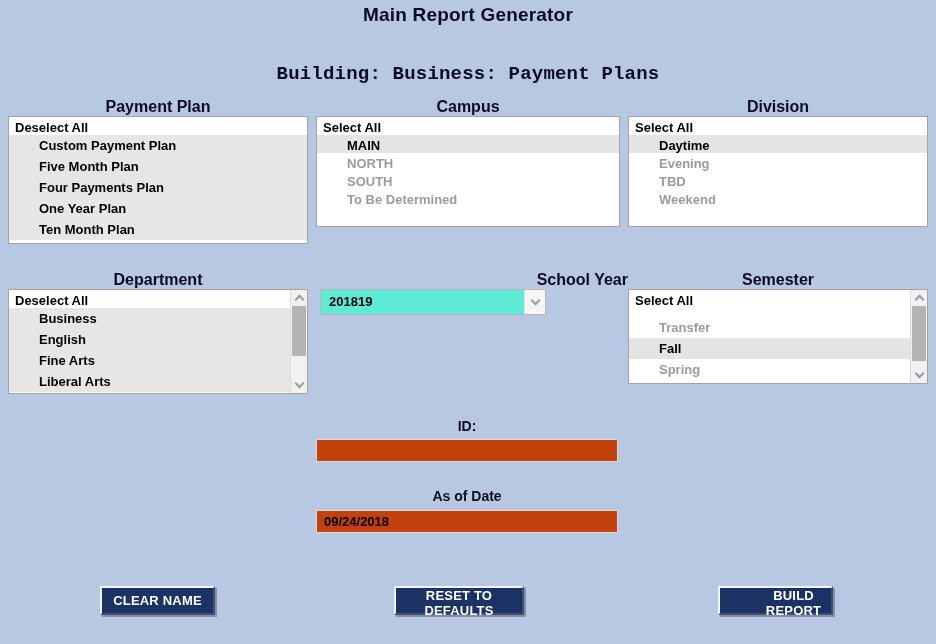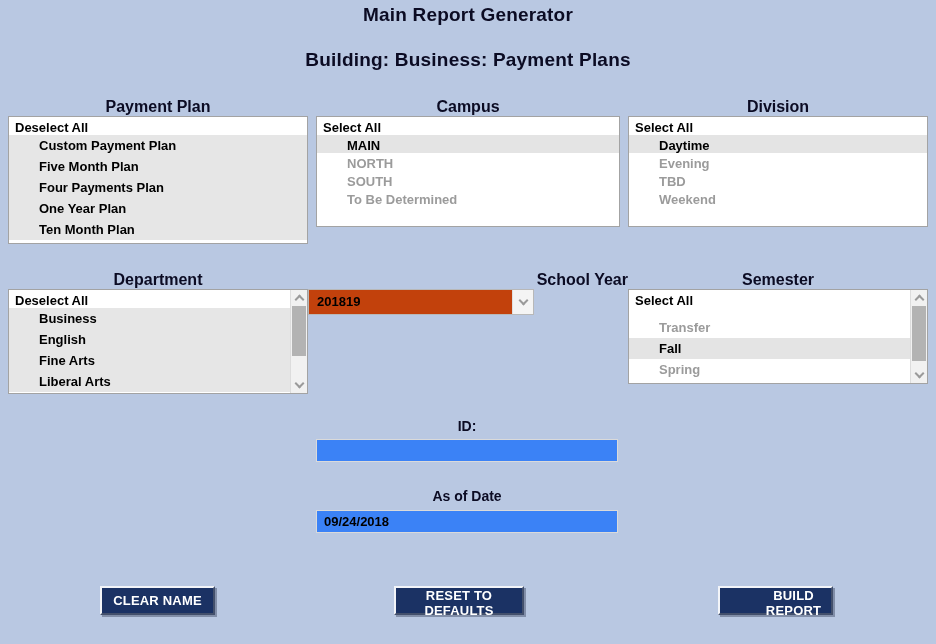--- a/index.html
+++ b/index.html
@@ -7,21 +7,21 @@
     position:relative; width:936px; height:644px;
     background:var(--background, #b9c8e2);
     font-family:"Liberation Sans", sans-serif;
     font-weight:bold; overflow:hidden;
   }
   .title, .subtitle {
     position:absolute; left:0; width:936px; text-align:center;
     font-size:19px; color:#0b0b23; letter-spacing:0.2px;
   }
   .title   { top:4px; }
-  .subtitle{ top:49px; }
+  .subtitle{ top:63px;font-family:Liberation Mono, monospace; }
 
   .col-header {
     position:absolute; text-align:center; font-size:16px; color:#0b0b23;
   }
 
   .listbox {
     position:absolute; background:#ffffff;
     border:1px solid #a3a3a3; overflow:hidden; box-sizing:border-box;
   }
   .lb-row {
@@ -49,39 +49,39 @@
     width:6px; height:6px;
     border-right:2px solid #787878; border-bottom:2px solid #787878;
     display:inline-block;
   }
   .chev.up   { transform:rotate(-135deg); margin-top:4px; }
   .chev.down { transform:rotate(45deg);  margin-bottom:4px; }
   .chev.dim  { border-color:#9a9a9a; width:5px; height:5px; }
   .sb-thumb { position:absolute; left:1px; width:14px; background:#b3b3b3; }
 
   .dropdown {
-    position:absolute; left:308px; top:289px; width:226px; height:26px;
-    background:#c2410c; border:1px solid #b8b8b8; box-sizing:border-box;padding-left:36px;
+    position:absolute; left:320px; top:289px; width:226px; height:26px;
+    background:#5eead4; border:1px solid #b8b8b8; box-sizing:border-box;padding-left:36px;
   }
   .dd-value {
     position:absolute; left:8px; top:0; line-height:24px; font-size:13px; color:#000;
   }
   .dd-arrow {
     position:absolute; right:0; top:0; width:21px; height:100%;
     background:#f4f4f4; border-left:1px solid #e0e0e0;
     display:flex; align-items:center; justify-content:center; box-sizing:border-box;
   }
 
   .field-label {
     position:absolute; left:316px; width:302px; text-align:center;
     font-size:14px; color:#0b0b23;
   }
   .textbox {
     position:absolute; left:316px; width:302px; height:23px;
-    background:#3b82f6; border:1px solid #dadada;
+    background:#c2410c; border:1px solid #dadada;
     font-family:"Liberation Sans", sans-serif; font-weight:bold; font-size:13px;
     color:#000; padding:0 7px; box-sizing:border-box; outline:none;
   }
 
   .btn {
     position:absolute; top:586px; height:29px;
     background:var(--button-bg, #1b3264); color:var(--button-text, #ffffff);
     font-family:"Liberation Sans", sans-serif; font-weight:bold; font-size:13px;
     letter-spacing:0.2px; text-align:center;
     border:2px solid; border-color:#f2f4f8 #43506c #43506c #f2f4f8;

